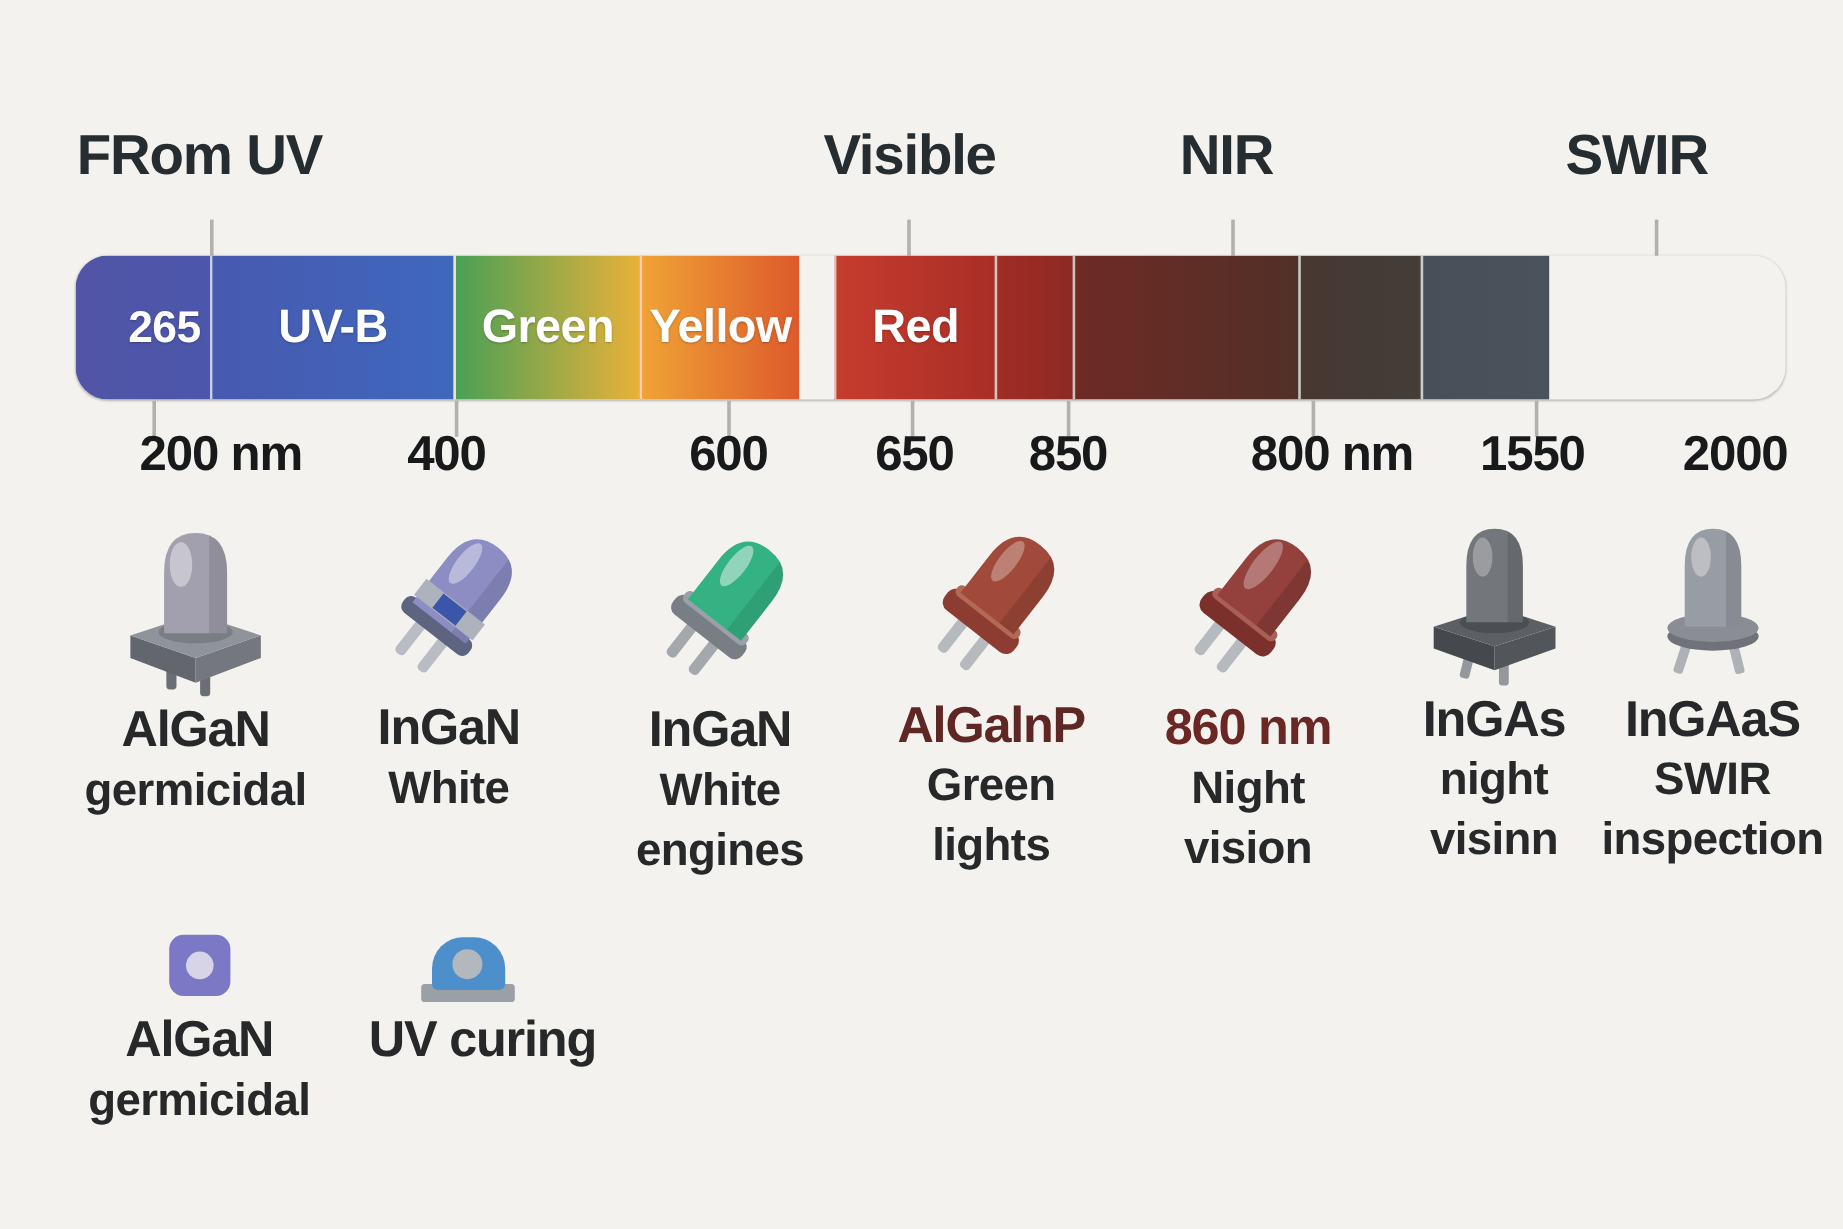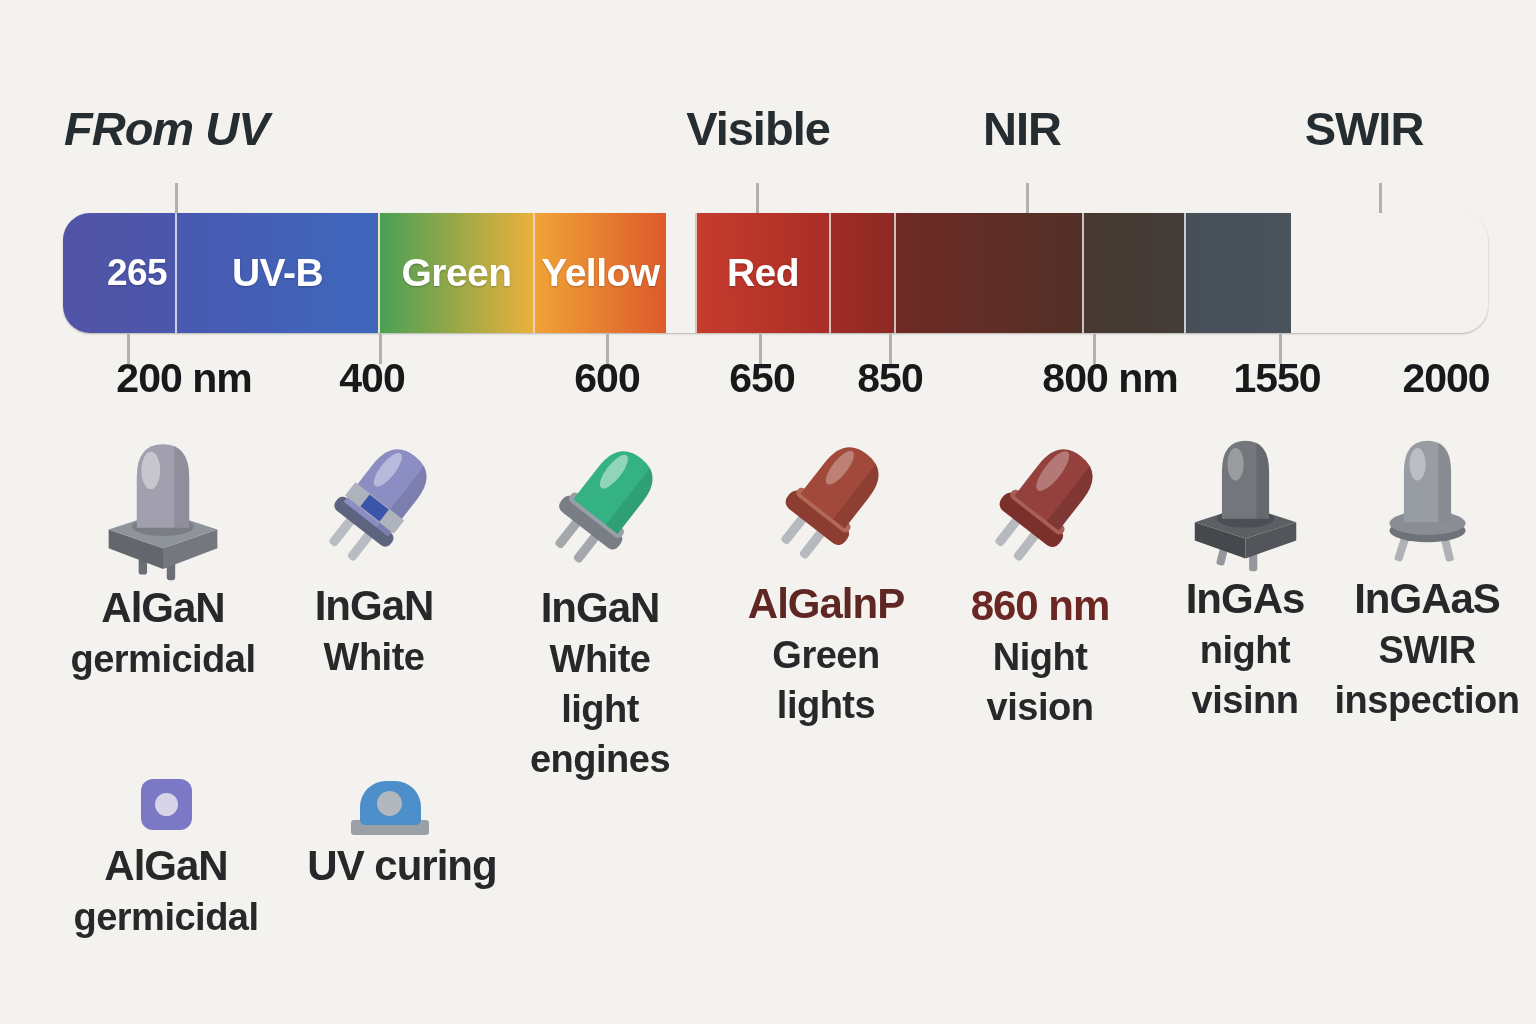--- a/index.html
+++ b/index.html
@@ -70,21 +70,21 @@
   .lamp-dome{position:absolute;left:360px;top:781px;width:61px;height:44px;border-radius:26px 26px 5px 5px;}
   .lamp-base{position:absolute;left:351px;top:820px;width:78px;height:15px;border-radius:3px;}
   .lamp-dot{position:absolute;left:377px;top:791px;width:25px;height:25px;border-radius:50%;}
   .foot-cap{position:absolute;transform:translateX(-50%);text-align:center;}
 </style>
 </head>
 <body>
 
 <div class="stage">
 
-  <div class="hdr" style="left:64px;font-style:italic;">FRom UV</div>
+  <div class="hdr" style="left:64px;">FRom UV</div>
   <div class="hdr centered" style="left:758px;">Visible</div>
   <div class="hdr centered" style="left:1022px;">NIR</div>
   <div class="hdr centered" style="left:1364px;">SWIR</div>
 
   <div class="tick top" style="left:175px;"></div>
   <div class="tick top" style="left:756px;"></div>
   <div class="tick top" style="left:1026px;"></div>
   <div class="tick top" style="left:1379px;"></div>
 
   <div class="bar">
@@ -166,21 +166,20 @@
         <rect x="88" y="106" width="10" height="36" rx="4" fill="#a4a8ad"></rect>
         <rect x="41" y="90" width="78" height="20" rx="8" fill="#797e85"></rect>
         <rect x="45" y="84" width="70" height="12" rx="5" fill="#9aa0a7"></rect>
         <path d="M50,92 L50,48 Q50,13 80,13 Q110,13 110,48 L110,92 Z" fill="#35b283"></path>
         <path d="M94,15 Q110,22 110,48 L110,92 L94,92 Z" fill="#000000" opacity="0.10"></path>
         <ellipse cx="66" cy="42" rx="8" ry="22" fill="#ffffff" opacity="0.45"></ellipse>
       </g>
     </svg>
     <div class="cap1" style="color: rgb(38, 40, 42);">InGaN</div>
     <div class="cap">White</div>
-    <div class="cap">light</div>
     <div class="cap">engines</div>
   </div>
 
   <div class="led" style="left:826px;top:428px;">
     <svg class="led-svg" width="150" height="150" viewBox="0 0 160 160">
       <g transform="rotate(38 80 84)">
         <rect x="63" y="106" width="10" height="36" rx="4" fill="#b6b9bd"></rect>
         <rect x="88" y="106" width="10" height="36" rx="4" fill="#b6b9bd"></rect>
         <rect x="41" y="88" width="78" height="22" rx="9" fill="#8c3c30"></rect>
         <rect x="45" y="83" width="70" height="11" rx="5" fill="#b06a57"></rect>

